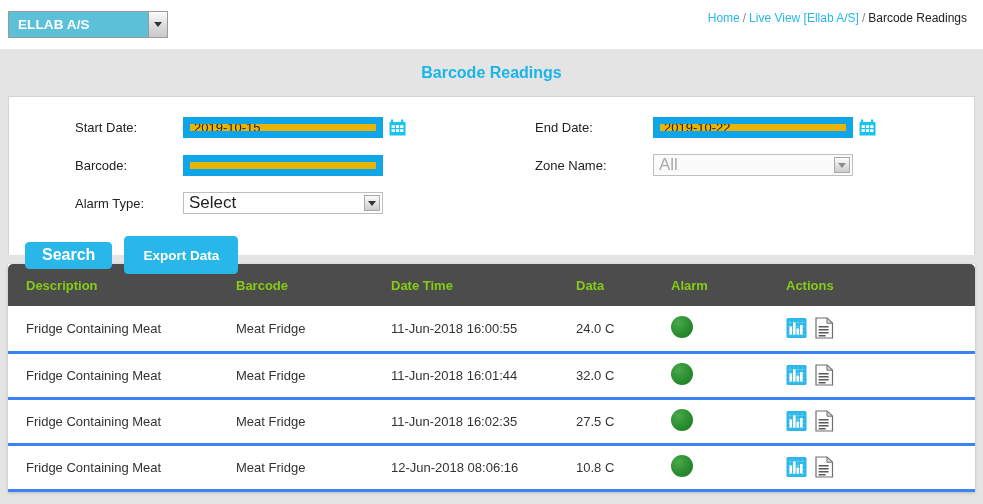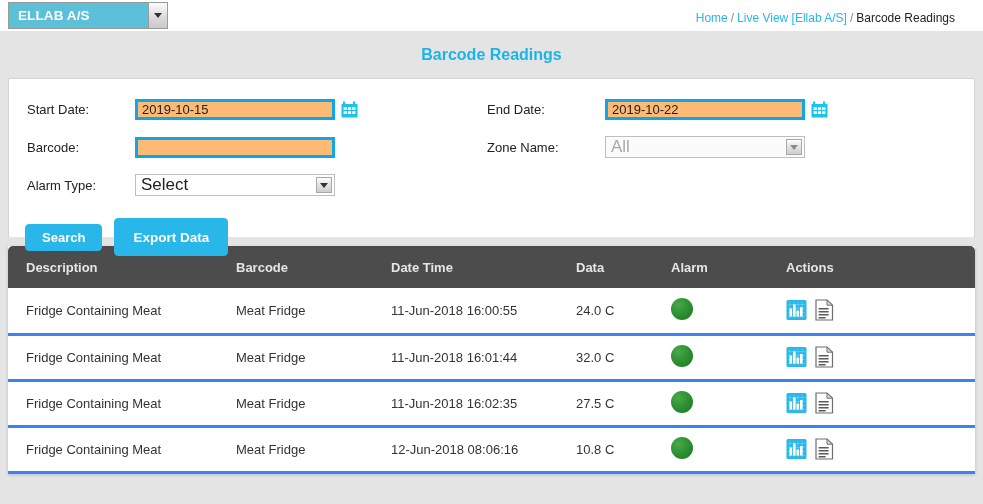--- a/index.html
+++ b/index.html
@@ -8,21 +8,21 @@
     width: 983px; height: 504px;
     overflow: hidden;
     background: #e4e4e4;
     font-family: "Liberation Sans", sans-serif;
     font-size: 13px;
     color: #222;
   }
 
   
   .topbar {
-    height: 31px;
+    height: 49px;
     background: #ffffff;
     display: flex;
     align-items: center;
     padding-left: 8px;
     position: relative;
   }
   .company-select {
     width: 160px;
     height: 27px;
     background: #5bc0d8;
@@ -58,21 +58,21 @@
     color: #111;
     text-decoration: none;
     font-size: 14px;
     margin-right: 44px;
     white-space: nowrap;
   }
   .navlinks a.active { font-weight: bold; }
 
   .breadcrumb {
     position: absolute;
-    right: 28px;
+    right: 16px;
     top: 11px;
     font-size: 12px;
     white-space: nowrap;
     margin-left: 12px;
   }
   .breadcrumb a { color: #29b6e8; text-decoration: none; }
   .breadcrumb .sep { color: #888; margin: 0 3px; }
   .breadcrumb .current { color: #222; }
 
   
@@ -99,33 +99,33 @@
     padding: 14px 0 16px 0;
     height: 159px;
   }
   .frow {
     display: flex;
     align-items: center;
     height: 32px;
     margin-bottom: 0px;
   }
   .fcell { display: flex; align-items: center; }
-  .fcell.left  { width: 478px; padding-left: 18px; }
+  .fcell.left  { width: 478px; padding-left: 18px; margin-left: 48px; }
   .fcell.right { padding-left: 0px; }
   .flabel {
     width: 108px;
     font-size: 13px;
     color: #222;
   }
   .flabel.r { width: 118px; }
 
   .txtinput {
     height: 21px;
-    border: 3px solid #0ea5e9;
-    background: #fdba74;
+    border: 7px solid #0ea5e9;
+    background: #eab308;
     font-family: "Liberation Sans", sans-serif;
     font-size: 13px;
     color: #222;
     padding: 0 4px;
     outline: none;
   }
   .w-date { width: 200px; }
   .w-barcode { width: 200px; }
 
   .selinput {
@@ -165,21 +165,21 @@
     width: 17px; height: 17px;
     margin-left: 6px;
     position: relative;
     flex: 0 0 auto;
   }
 
   
   .btnrow { display: flex; align-items: center; padding-left: 16px; margin-top: 17px; }
   .btn {
     font-family: "Liberation Sans", sans-serif;
-    font-size: 13px;
+    font-size: 16px;
     font-weight: bold;
     border-radius: 4px;
     cursor: pointer;
     display: flex; align-items: center; justify-content: center;
     white-space: nowrap;
   }
   .btn-primary {
     background: #29b6e8;
     color: #fff;
     border: 1px solid #29b6e8;
@@ -199,21 +199,21 @@
   
   .tablewrap { margin: 9px 8px 0 8px; }
   table.grid {
     width: 100%;
     border-collapse: collapse;
     background: #fff;
     box-shadow: 0 1px 3px rgba(0,0,0,.18);
   }
   table.grid thead th {
     background: #4c4c4c;
-    color: #e5e5e5;
+    color: #84cc16;
     font-size: 13px;
     font-weight: bold;
     text-align: left;
     height: 42px;
     padding: 0 0 0 18px;
     border: none;
   }
   table.grid thead th:first-child { border-top-left-radius: 5px; }
   table.grid thead th:last-child  { border-top-right-radius: 5px; }
   table.grid tbody td {

